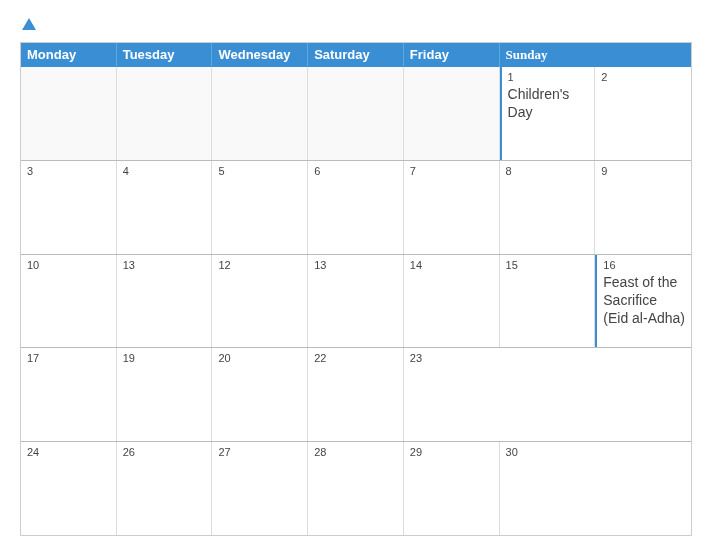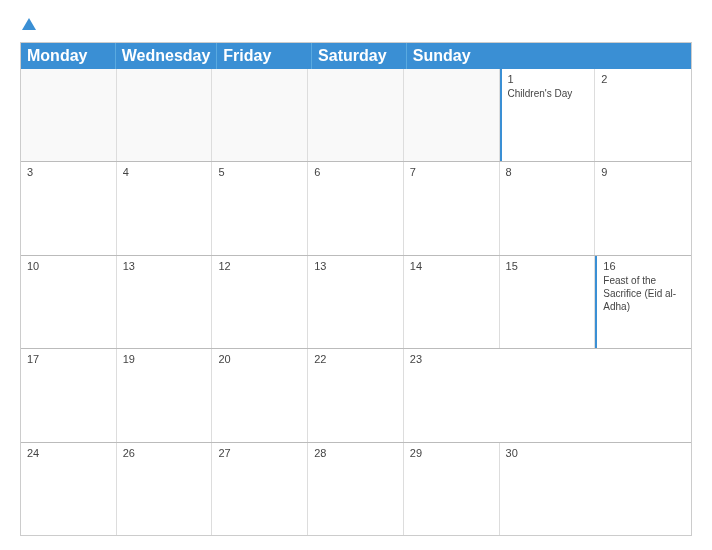--- a/index.html
+++ b/index.html
@@ -77,27 +77,28 @@
       display: flex;
       flex-direction: column;
     }
     .cal-header-row {
       display: grid;
       grid-template-columns: repeat(7, 1fr);
       background: #3a8fd4;
     }
     .cal-header-cell {
       color: #fff;
-      font-size: 16px;
+      font-size: 13px;
       font-weight: bold;
       padding: 4px 6px;
       border-right: 1px solid #5aaae0;
     }
     .cal-header-cell:last-child {
       border-right: none;
+      font-family: Liberation Serif, serif;
     }
     .cal-body {
       flex: 1;
       display: flex;
       flex-direction: column;
     }
     .cal-week {
       display: grid;
       grid-template-columns: repeat(7, 1fr);
       flex: 1;
@@ -122,21 +123,21 @@
     .cal-cell.empty {
       background: #f9f9f9;
     }
     .day-num {
       font-size: 11px;
       color: #444;
       display: block;
       margin-bottom: 2px;
     }
     .event {
-      font-size: 10px;
+      font-size: 14px;
       color: #444;
       line-height: 1.3;
     }
     .highlight-cell {
       border-left: 2px solid #3a8fd4;
     }
   </style>
 </head>
 <body>
 
@@ -151,23 +152,24 @@
         <span class="logo-text-blue"></span>
       </div>
     </div>
     <h1 class="title"></h1>
     <div class="country"></div>
   </div>
 
   <div class="calendar">
     <div class="cal-header-row">
     <div class="cal-header-cell">Monday</div>
+        <div class="cal-header-cell">Tuesday</div>
         <div class="cal-header-cell">Wednesday</div>
+        <div class="cal-header-cell">Saturday</div>
         <div class="cal-header-cell">Friday</div>
-        <div class="cal-header-cell">Saturday</div>
         <div class="cal-header-cell">Sunday</div>
       </div>
     <div class="cal-body">
     <div class="cal-week">
           <div class="cal-cell empty"></div>
           <div class="cal-cell empty"></div>
           <div class="cal-cell empty"></div>
           <div class="cal-cell empty"></div>
           <div class="cal-cell empty"></div>
           <div class="cal-cell highlight-cell"><span class="day-num">1</span><span class="event">Children's Day</span></div>

